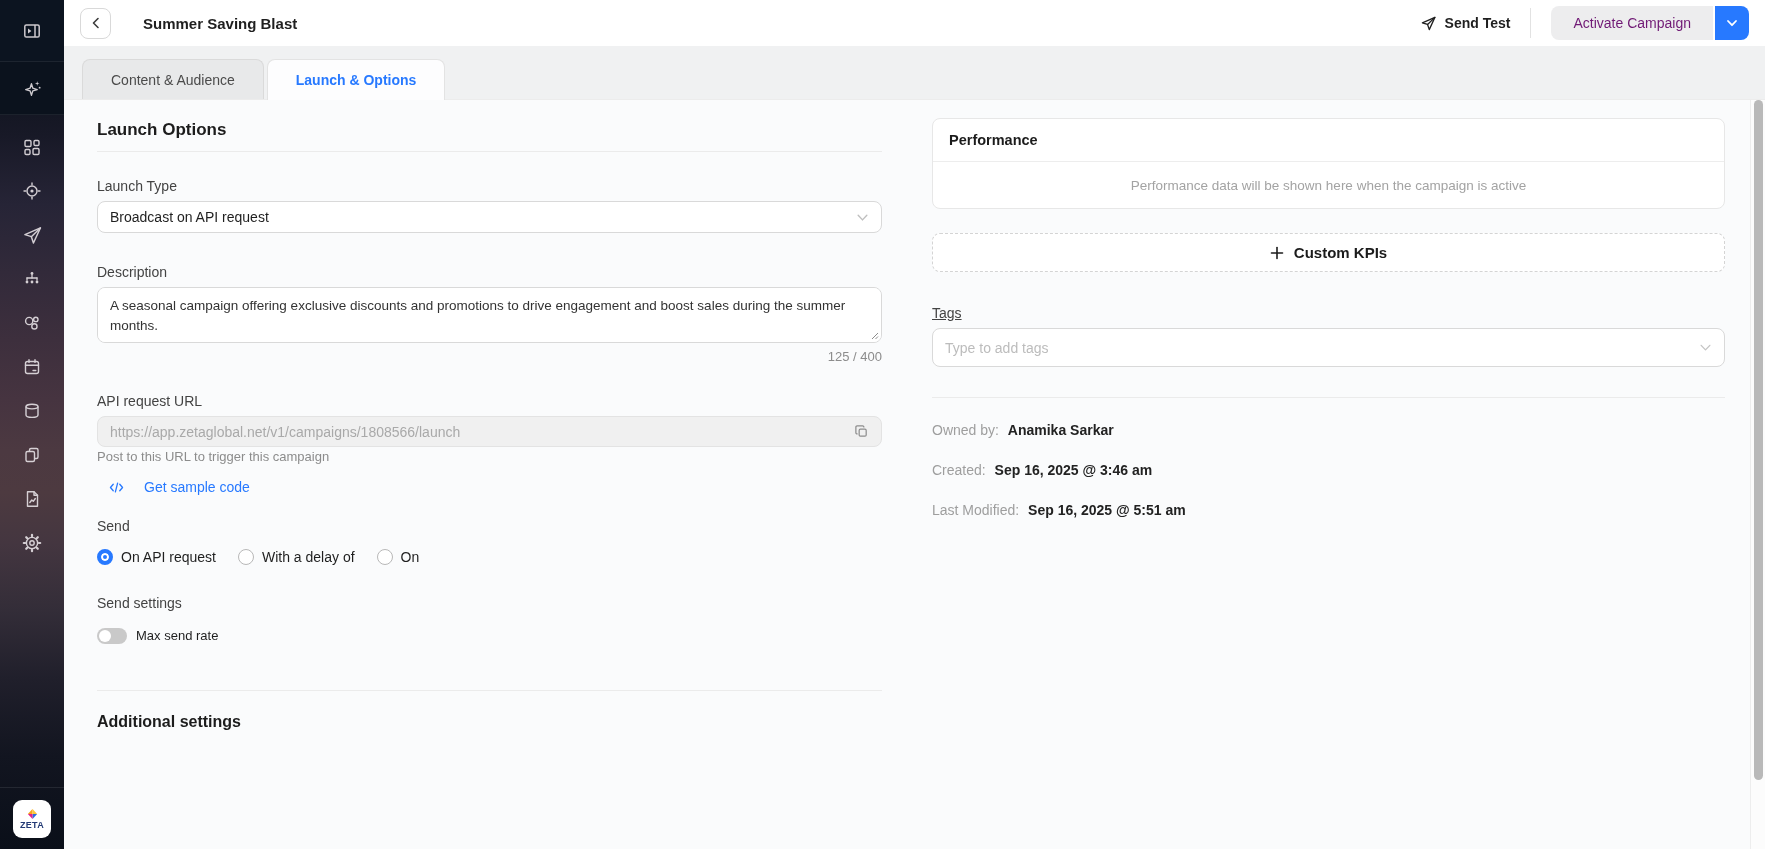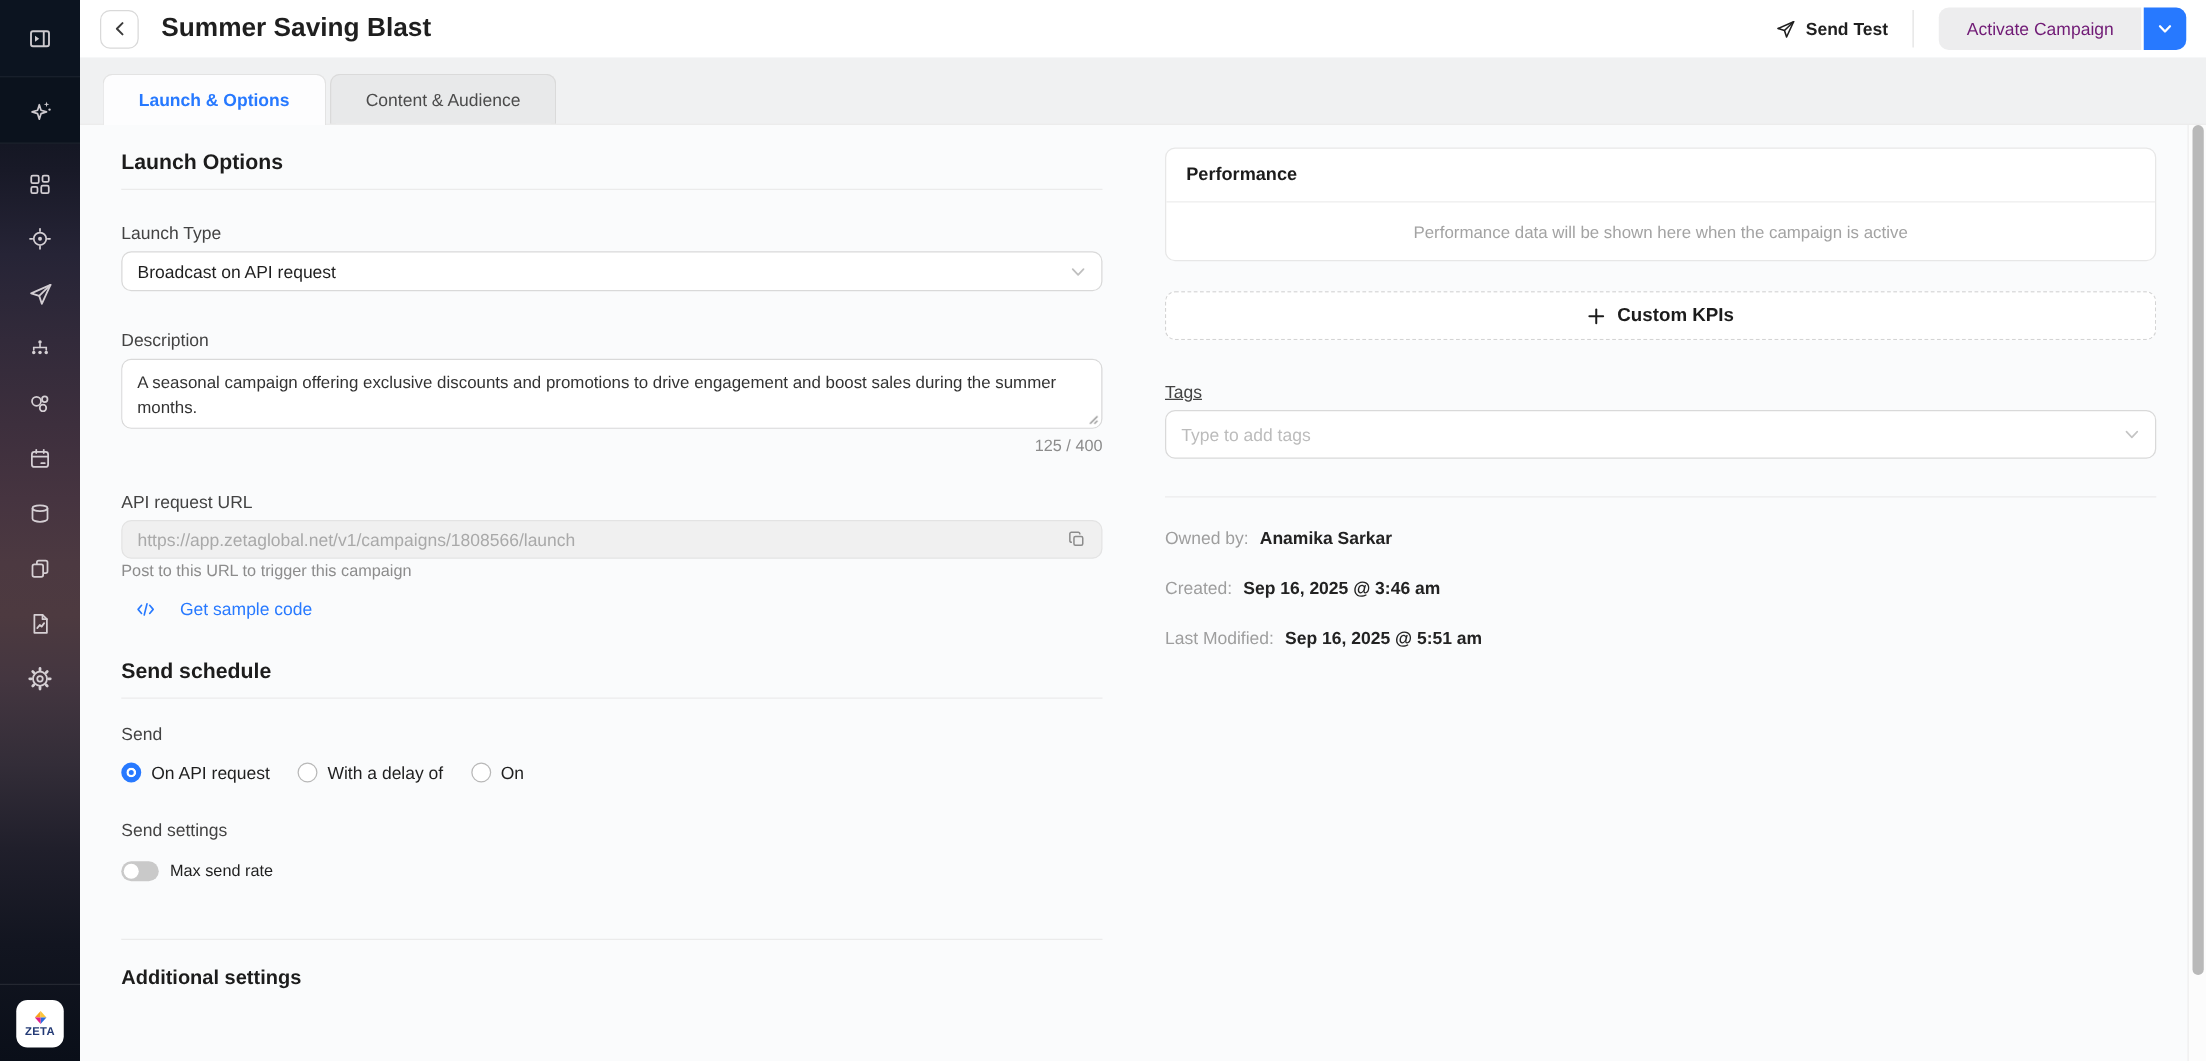--- a/index.html
+++ b/index.html
@@ -37,21 +37,21 @@
   .zeta-logo .zeta-text { font-size: 9px; font-weight: bold; color: #233a75; letter-spacing: .3px; line-height: 1; }
   
   .main { position: absolute; left: 64px; top: 0; width: 1701px; height: 849px; }
   .header {
     height: 46px; background: #ffffff; display: flex; align-items: center; padding: 0 16px;
   }
   .back-btn {
     width: 31px; height: 31px; border: 1px solid #d9d9d9; border-radius: 8px; background: #fff;
     display: flex; align-items: center; justify-content: center; cursor: pointer; color: #3c3c3c;
   }
-  .page-title { margin-left: 18px; font-size: 21px; font-weight: bold; color: #1f1f1f; }
+  .page-title { margin-left: 32px; font-size: 15px; font-weight: bold; color: #1f1f1f; }
   .header-right { margin-left: auto; display: flex; align-items: center; }
   .send-test { display: flex; align-items: center; gap: 8px; font-size: 14px; font-weight: bold; color: #1f1f1f; cursor: pointer; }
   .hdr-divider { width: 1px; height: 30px; background: #e2e2e2; margin: 0 20px; }
   .activate-group { display: flex; align-items: stretch; }
   .activate-btn {
     height: 34px; padding: 0 22px; background: #ededee; color: #701a75;
     border: none; border-radius: 8px 0 0 8px; font-size: 14px; font-family: inherit; cursor: not-allowed;
   }
   .activate-caret {
     width: 34px; height: 34px; margin-left: 2px; background: #2779ff; border: none;
@@ -332,22 +332,22 @@
             <svg width="12" height="12" viewBox="0 0 12 12" fill="none" stroke="currentColor" stroke-width="1.8" stroke-linecap="round" stroke-linejoin="round">
               <polyline points="2,4 6,8.2 10,4"></polyline>
             </svg>
           </span>
         </button>
       </div>
     </div>
   </div>
 
   <div class="tabstrip">
+    <div class="tab">Content &amp; Audience</div>
     <div class="tab active">Launch &amp; Options</div>
-    <div class="tab">Content &amp; Audience</div>
   </div>
 
   <div class="content">
 
     <div class="col-left">
       <div class="section-heading">Launch Options</div>
 
       <div class="field-label">Launch Type</div>
       <div class="select-box">
         <span class="value">Broadcast on API request</span>
@@ -387,21 +387,20 @@
         <span>
           <svg width="15" height="13" viewBox="0 0 16 14" fill="none" stroke="currentColor" stroke-width="1.4" stroke-linecap="round" stroke-linejoin="round">
             <polyline points="4.5,3.5 1.5,7 4.5,10.5"></polyline>
             <polyline points="11.5,3.5 14.5,7 11.5,10.5"></polyline>
             <line x1="9.2" y1="2.2" x2="6.8" y2="11.8"></line>
           </svg>
         </span>
         <span>Get sample code</span>
       </a>
 
-      <div class="section-heading h-send-schedule">Send schedule</div>
 
       <div class="field-label" style="margin-top:20px">Send</div>
       <div class="radio-row">
         <div class="radio-item">
           <span class="radio checked"></span>
           <span class="radio-label">On API request</span>
         </div>
         <div class="radio-item">
           <span class="radio"></span>
           <span class="radio-label">With a delay of</span>

